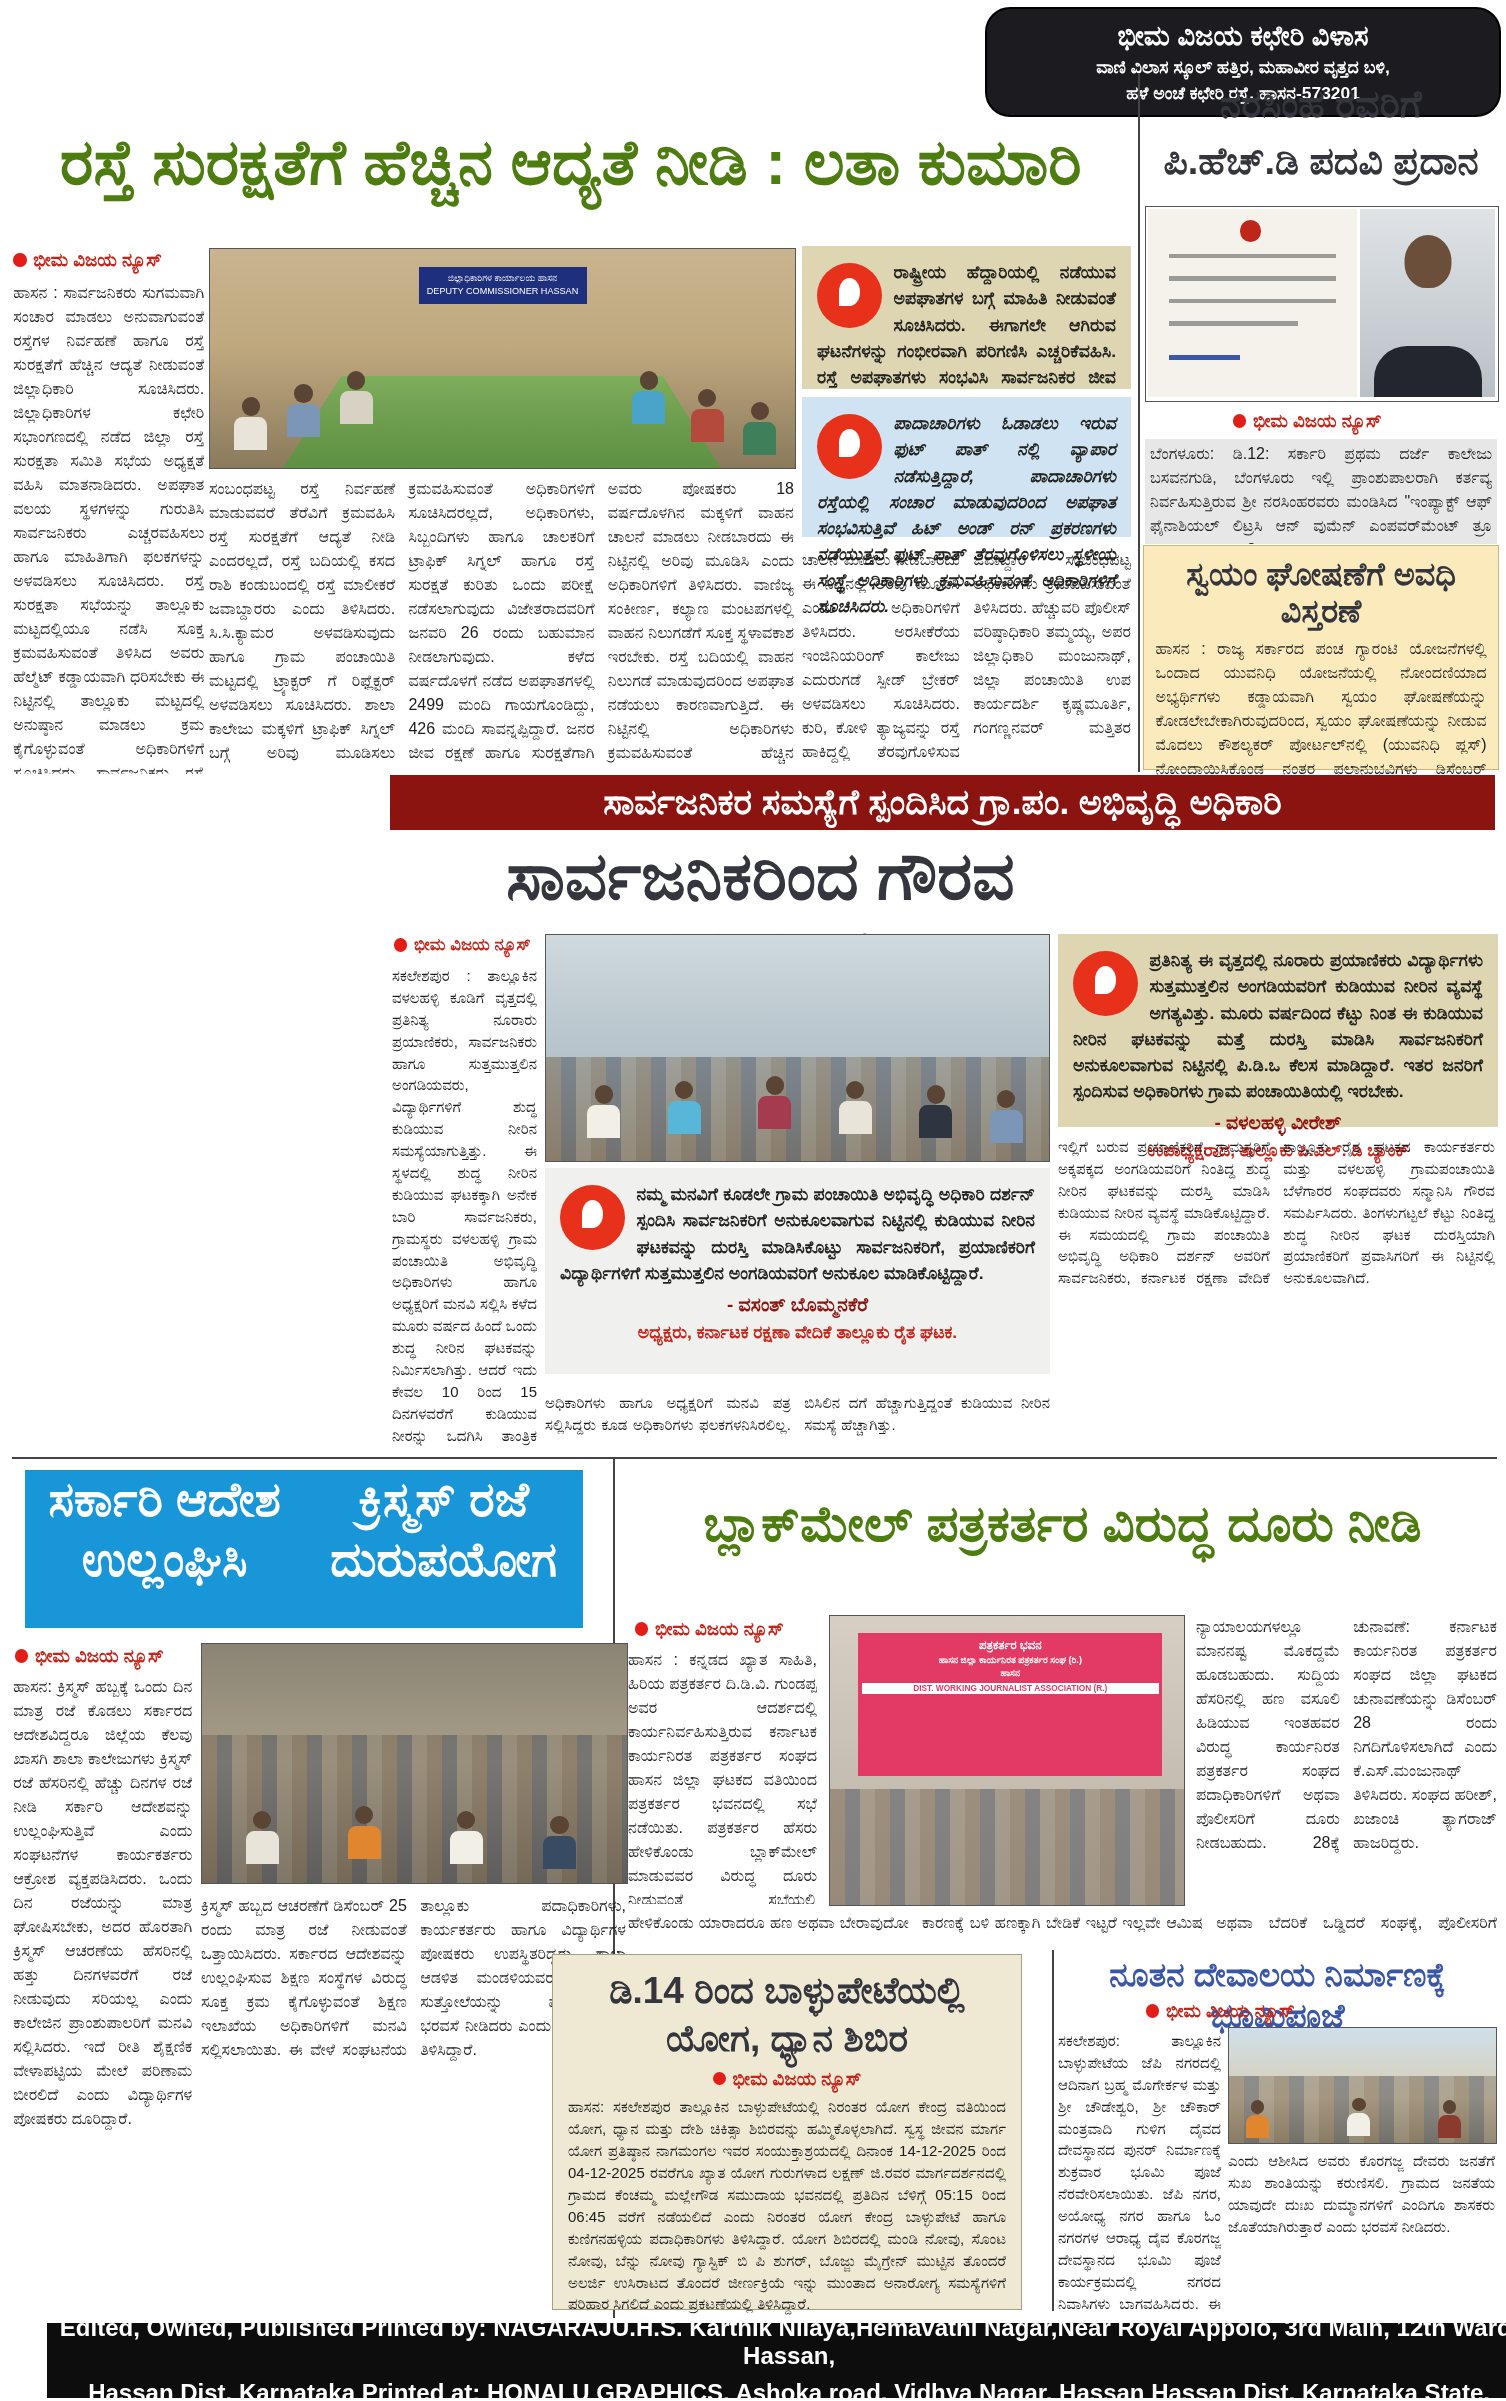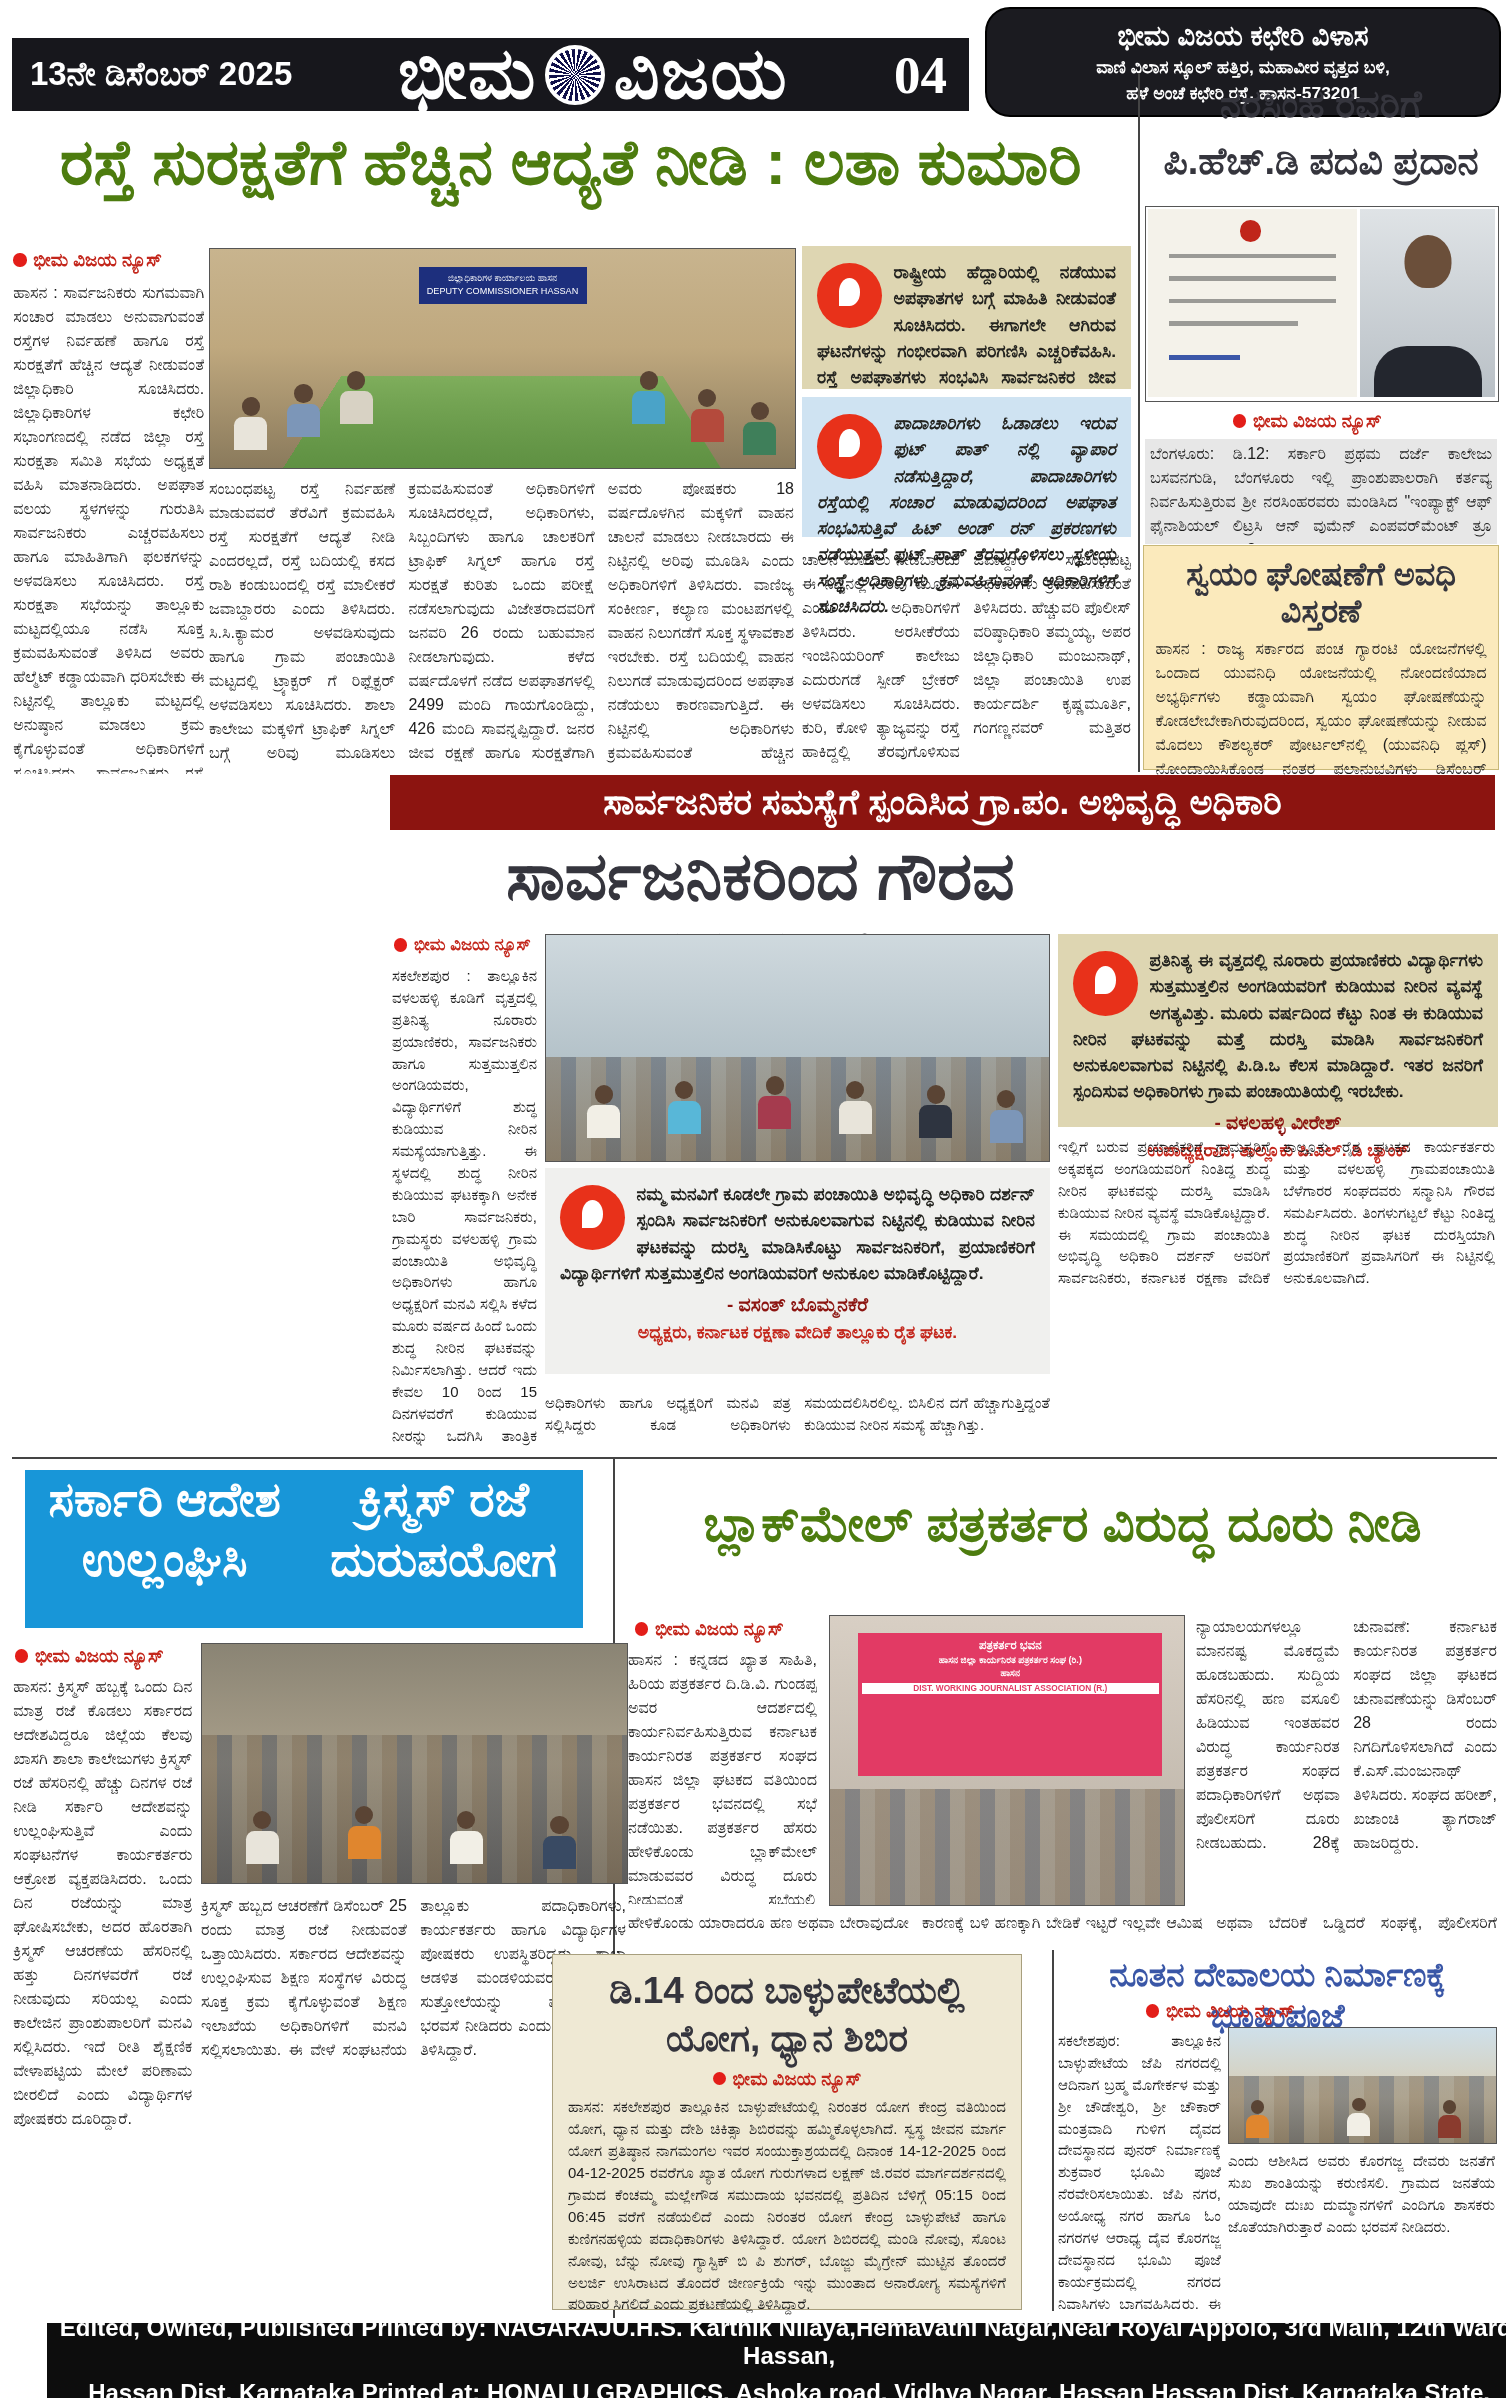--- a/index.html
+++ b/index.html
@@ -84,29 +84,20 @@
   .grayq{background:#f0f0ee;}
   
   .footer{background:#0d0d0d;color:#fff;font-weight:bold;text-align:center;
           display:flex;flex-direction:column;justify-content:center;gap:8.3px;font-size:24px;}
 </style>
 </head>
 <body>
 
 <div id="page">
 
-  <div class="abs hdrbar" style="left:11.6px;top:38px;width:957px;height:73px;">
-    <div class="hdr-date kn">13ನೇ ಡಿಸೆಂಬರ್ 2025</div>
-    <div class="hdr-title kn">
-      <span>ಭೀಮ</span>
-      <span class="chakra"></span>
-      <span>ವಿಜಯ</span>
-    </div>
-    <div class="hdr-page">04</div>
-  </div>
   <div class="abs officebox" style="left:985px;top:6.6px;width:512px;height:106px;">
     <div class="t kn">ಭೀಮ ವಿಜಯ ಕಛೇರಿ ವಿಳಾಸ</div>
     <div class="s kn">ವಾಣಿ ವಿಲಾಸ ಸ್ಕೂಲ್ ಹತ್ತಿರ, ಮಹಾವೀರ ವೃತ್ತದ ಬಳಿ,</div>
     <div class="s kn">ಹಳೆ ಅಂಚೆ ಕಛೇರಿ ರಸ್ತೆ, ಹಾಸನ-573201</div>
   </div>
 
   <div class="abs hl-red kn" style="left:8.3px;top:123px;width:1125px;font-size:63px;line-height:1.25;">ರಸ್ತೆ ಸುರಕ್ಷತೆಗೆ ಹೆಚ್ಚಿನ ಆದ್ಯತೆ ನೀಡಿ : ಲತಾ ಕುಮಾರಿ</div>
 
   <div class="abs byline" style="left:13.3px;top:249px;width:191px;">
     <span class="bdot"></span>
@@ -234,21 +225,21 @@
   </div>
 
   <div class="abs callout grayq just" style="left:545px;top:1168px;width:475px;height:179px;">
     <span class="disc"></span>
     <span class="kn">ನಮ್ಮ ಮನವಿಗೆ ಕೂಡಲೇ ಗ್ರಾಮ ಪಂಚಾಯಿತಿ ಅಭಿವೃದ್ಧಿ ಅಧಿಕಾರಿ ದರ್ಶನ್ ಸ್ಪಂದಿಸಿ ಸಾರ್ವಜನಿಕರಿಗೆ ಅನುಕೂಲವಾಗುವ ನಿಟ್ಟಿನಲ್ಲಿ ಕುಡಿಯುವ ನೀರಿನ ಘಟಕವನ್ನು ದುರಸ್ತಿ ಮಾಡಿಸಿಕೊಟ್ಟು ಸಾರ್ವಜನಿಕರಿಗೆ, ಪ್ರಯಾಣಿಕರಿಗೆ ವಿದ್ಯಾರ್ಥಿಗಳಿಗೆ ಸುತ್ತಮುತ್ತಲಿನ ಅಂಗಡಿಯವರಿಗೆ ಅನುಕೂಲ ಮಾಡಿಕೊಟ್ಟಿದ್ದಾರೆ.</span>
     <div class="attr-name kn">- ವಸಂತ್ ಬೊಮ್ಮನಕೆರೆ</div>
     <div class="attr-role kn">ಅಧ್ಯಕ್ಷರು, ಕರ್ನಾಟಕ ರಕ್ಷಣಾ ವೇದಿಕೆ ತಾಲ್ಲೂಕು ರೈತ ಘಟಕ.</div>
   </div>
 
   <div class="abs body18 just cols2 kn" style="left:1058px;top:1136px;width:437px;height:312px;overflow:hidden;">ಇಲ್ಲಿಗೆ ಬರುವ ಪ್ರಯಾಣಿಕರಿಗೆ, ಗ್ರಾಮಸ್ಥರಿಗೆ ಅಕ್ಕಪಕ್ಕದ ಅಂಗಡಿಯವರಿಗೆ ನಿಂತಿದ್ದ ಶುದ್ಧ ನೀರಿನ ಘಟಕವನ್ನು ದುರಸ್ತಿ ಮಾಡಿಸಿ ಕುಡಿಯುವ ನೀರಿನ ವ್ಯವಸ್ಥೆ ಮಾಡಿಕೊಟ್ಟಿದ್ದಾರೆ. ಈ ಸಮಯದಲ್ಲಿ ಗ್ರಾಮ ಪಂಚಾಯಿತಿ ಅಭಿವೃದ್ಧಿ ಅಧಿಕಾರಿ ದರ್ಶನ್ ಅವರಿಗೆ ಸಾರ್ವಜನಿಕರು, ಕರ್ನಾಟಕ ರಕ್ಷಣಾ ವೇದಿಕೆ ತಾಲ್ಲೂಕು ರೈತ ಘಟಕದ ಕಾರ್ಯಕರ್ತರು ಮತ್ತು ವಳಲಹಳ್ಳಿ ಗ್ರಾಮಪಂಚಾಯಿತಿ ಬೆಳೆಗಾರರ ಸಂಘದವರು ಸನ್ಮಾನಿಸಿ ಗೌರವ ಸಮರ್ಪಿಸಿದರು. ತಿಂಗಳುಗಟ್ಟಲೆ ಕೆಟ್ಟು ನಿಂತಿದ್ದ ಶುದ್ಧ ನೀರಿನ ಘಟಕ ದುರಸ್ತಿಯಾಗಿ ಪ್ರಯಾಣಿಕರಿಗೆ ಪ್ರವಾಸಿಗರಿಗೆ ಈ ನಿಟ್ಟಿನಲ್ಲಿ ಅನುಕೂಲವಾಗಿದೆ.</div>
-  <div class="abs body18 just cols2 kn" style="left:545px;top:1392px;width:505px;height:56px;overflow:hidden;">ಅಧಿಕಾರಿಗಳು ಹಾಗೂ ಅಧ್ಯಕ್ಷರಿಗೆ ಮನವಿ ಪತ್ರ ಸಲ್ಲಿಸಿದ್ದರು ಕೂಡ ಅಧಿಕಾರಿಗಳು ಸಮಯದಲಿಸಿರಲಿಲ್ಲ. ಬಿಸಿಲಿನ ದಗೆ ಹೆಚ್ಚಾಗುತ್ತಿದ್ದಂತೆ ಕುಡಿಯುವ ನೀರಿನ ಸಮಸ್ಯೆ ಹೆಚ್ಚಾಗಿತ್ತು.</div>
+  <div class="abs body18 just cols2 kn" style="left:545px;top:1392px;width:505px;height:56px;overflow:hidden;">ಅಧಿಕಾರಿಗಳು ಹಾಗೂ ಅಧ್ಯಕ್ಷರಿಗೆ ಮನವಿ ಪತ್ರ ಸಲ್ಲಿಸಿದ್ದರು ಕೂಡ ಅಧಿಕಾರಿಗಳು ಫಲಕಗಳನಿಸಿರಲಿಲ್ಲ. ಬಿಸಿಲಿನ ದಗೆ ಹೆಚ್ಚಾಗುತ್ತಿದ್ದಂತೆ ಕುಡಿಯುವ ನೀರಿನ ಸಮಸ್ಯೆ ಹೆಚ್ಚಾಗಿತ್ತು.</div>
 
   <div class="abs hline" style="left:11.6px;top:1457px;width:1485px;"></div>
   <div class="abs vline" style="left:613px;top:1459px;height:859px;"></div>
 
   <div class="abs banner-blue kn" style="left:25px;top:1470px;width:558px;height:158px;font-size:48px;">
     <div>ಸರ್ಕಾರಿ ಆದೇಶ ಉಲ್ಲಂಘಿಸಿ</div>
     <div>ಕ್ರಿಸ್ಮಸ್ ರಜೆ ದುರುಪಯೋಗ</div>
   </div>
   <div class="abs byline" style="left:15px;top:1645px;">
     <span class="bdot"></span>

